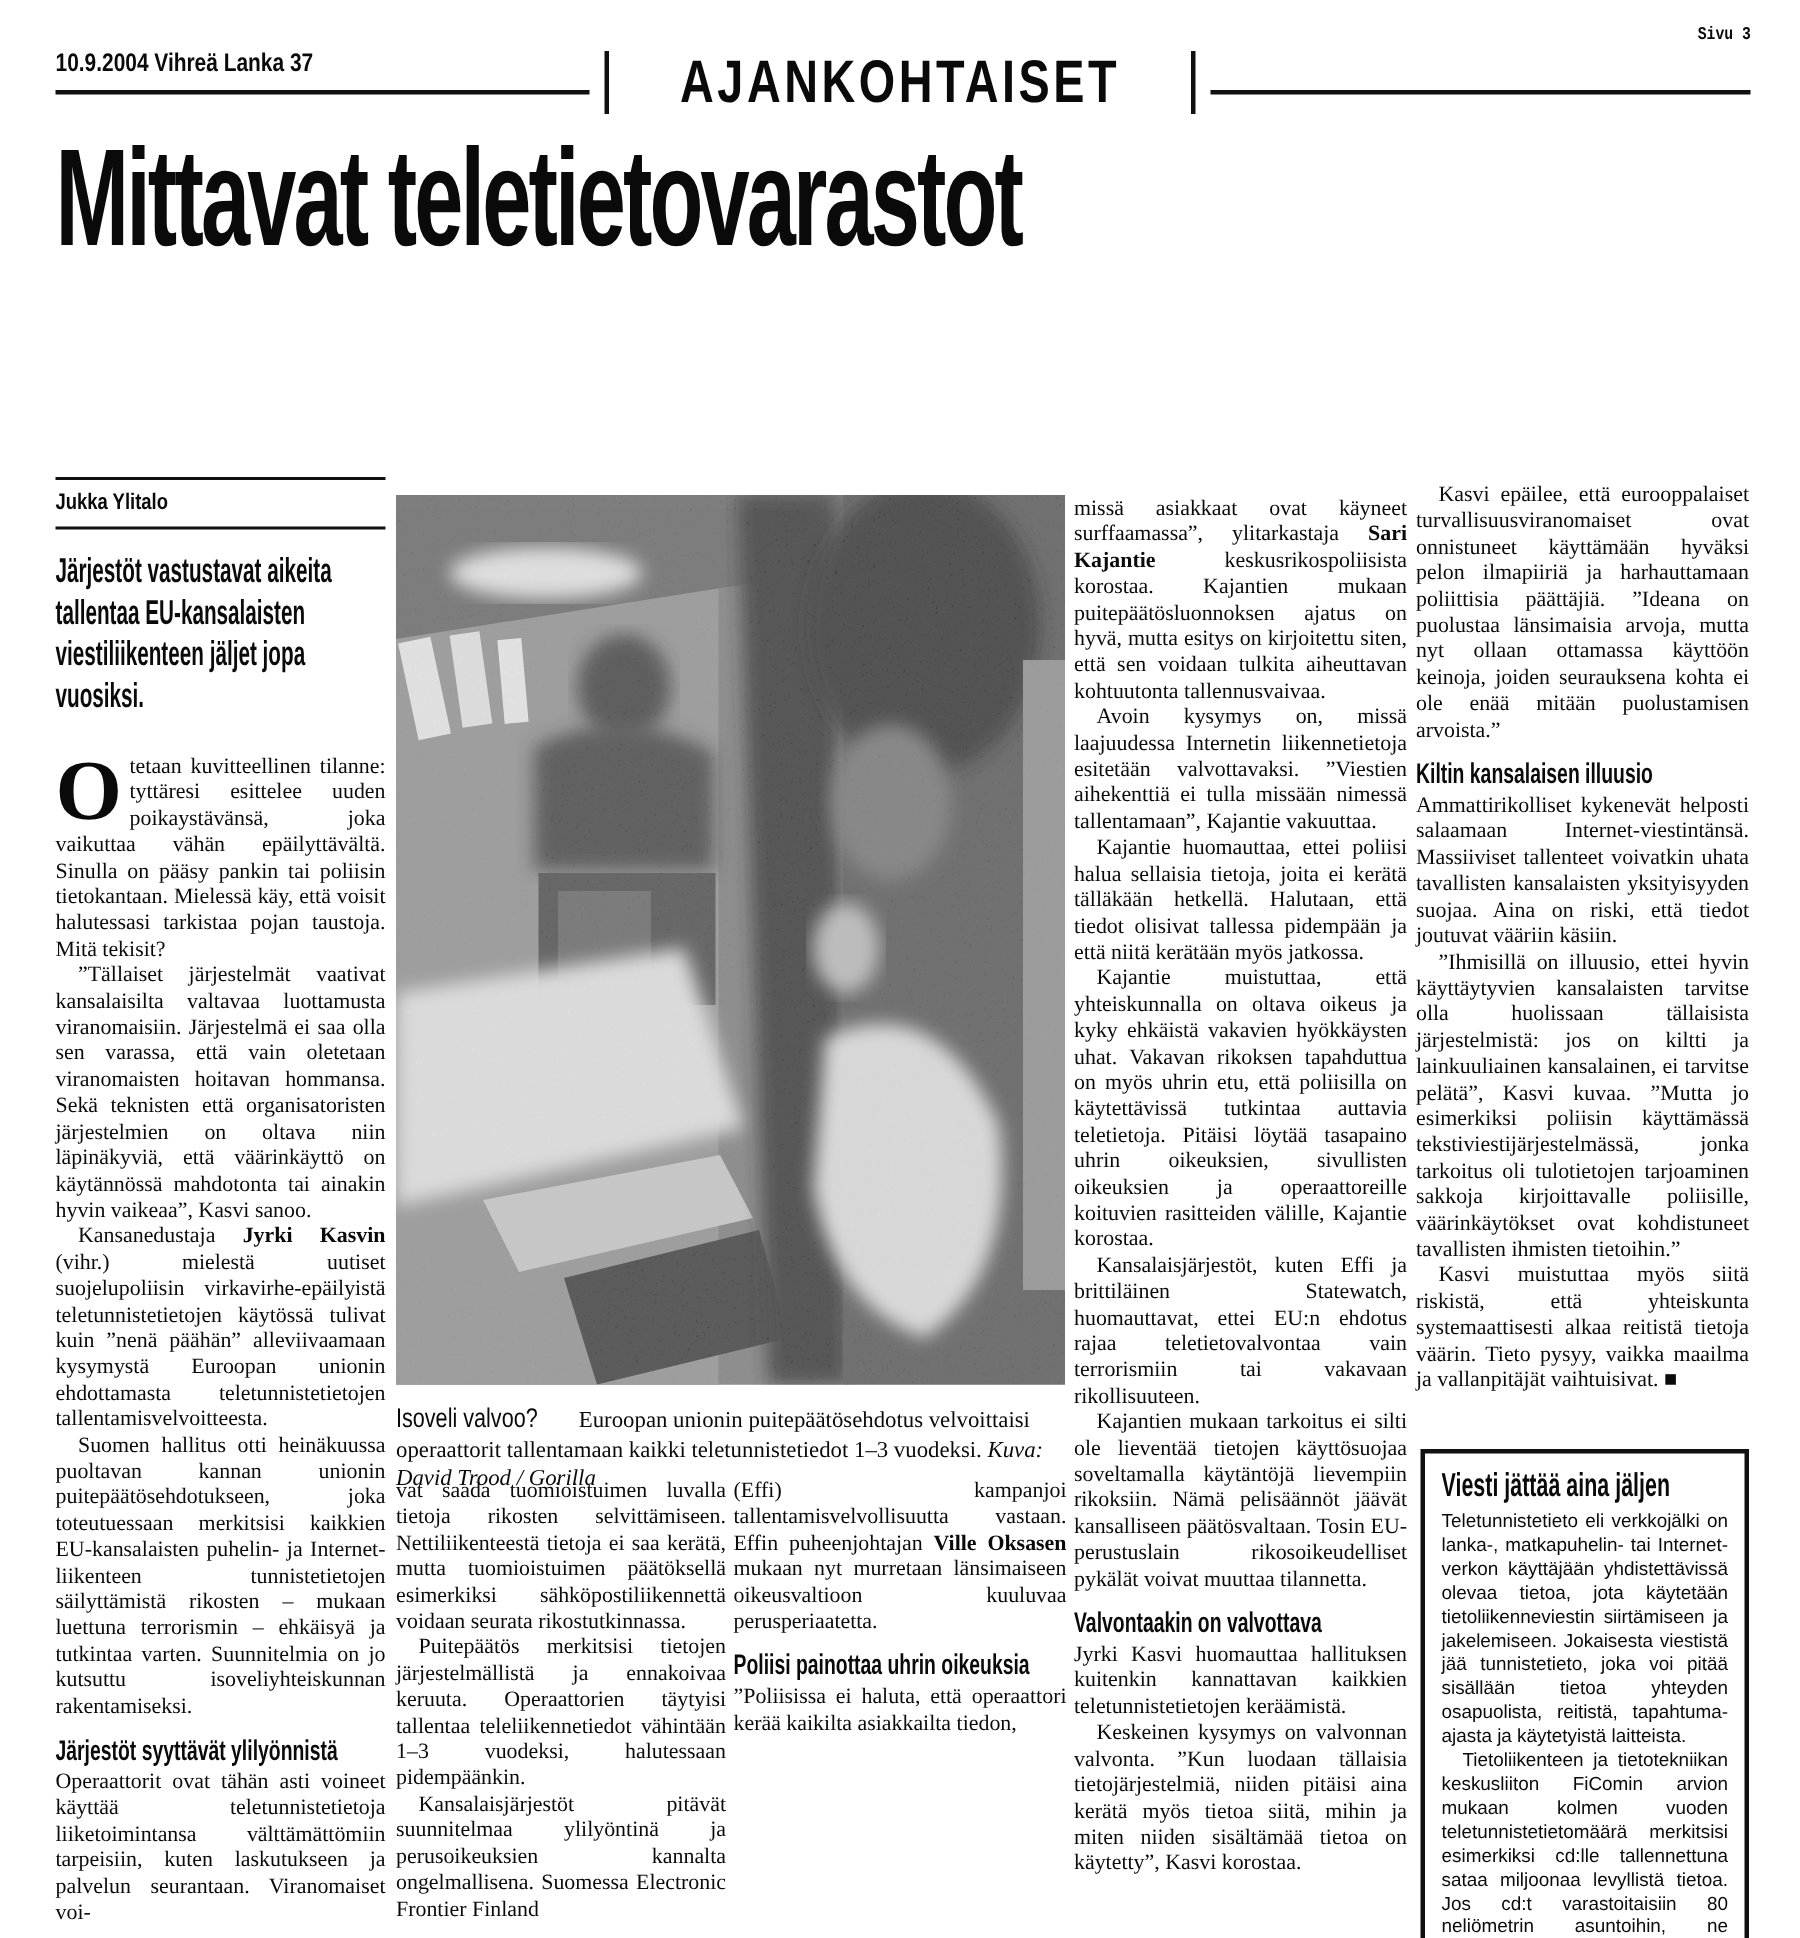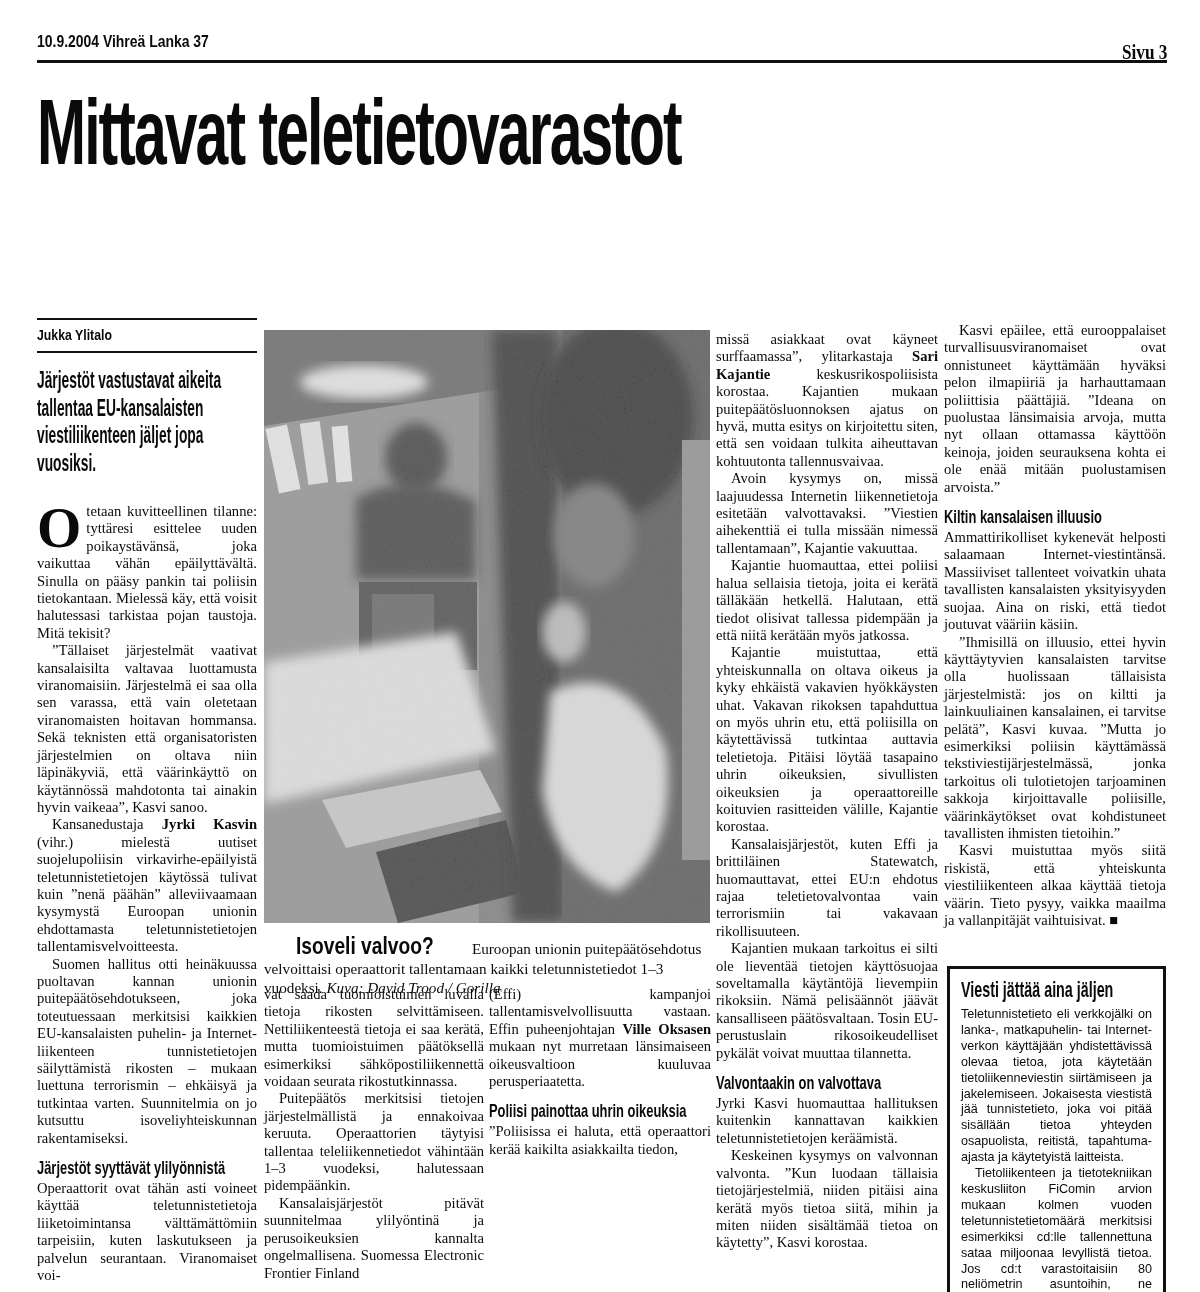--- a/index.html
+++ b/index.html
@@ -3,22 +3,22 @@
 <meta charset="utf-8">
 <style>
   html,body{margin:0;padding:0;background:#e8e8e8;}
   #page{position:relative;width:1200px;height:1292px;background:#fff;color:#0a0a0a;
         font-family:"Liberation Serif",serif;overflow:hidden;margin:0 auto;}
   
   .mast-rule{position:absolute;left:37px;right:33px;top:60px;height:3px;background:#111;}
   .edition{position:absolute;left:37px;top:32px;font-family:"Liberation Sans",sans-serif;
            font-weight:bold;font-size:17px;}
   .edition .cx{display:inline-block;transform:scaleX(.82);transform-origin:0 50%;white-space:nowrap;}
-  .pagenum{position:absolute;right:33px;top:40px;font-family:Liberation Serif, serif;
-           font-weight:bold;font-size:21px;}
+  .pagenum{position:absolute;right:33px;top:16px;font-family:Liberation Mono, monospace;
+           font-weight:bold;font-size:12px;}
   .pagenum .cx{display:inline-block;transform:scaleX(.82);transform-origin:100% 50%;white-space:nowrap;}
   .section-box{position:absolute;left:0;right:0;top:34px;display:flex;justify-content:center;}
   .section-inner{display:flex;align-items:center;background:#fff;padding:0 10px;}
   .section-bar{width:3px;height:42px;background:#111;}
   .section-label{font-family:"Liberation Sans",sans-serif;font-weight:bold;font-size:40px;
                  line-height:42px;padding:0 6px;}
   .section-label .cx{display:inline-block;transform:scaleX(.78);transform-origin:50% 50%;
                      white-space:nowrap;letter-spacing:3px;}
   
   .headline{position:absolute;left:37px;top:92px;font-family:"Liberation Sans",sans-serif;
@@ -43,21 +43,21 @@
   .byline{font-family:"Liberation Sans",sans-serif;font-weight:bold;font-size:15px;line-height:20px;}
   .byline .cx{display:inline-block;transform:scaleX(.82);transform-origin:0 50%;white-space:nowrap;}
   .lead{font-family:"Liberation Sans",sans-serif;font-weight:bold;font-size:23px;
         line-height:27.5px;margin:0 0 26px;text-align:left;}
   .lead .cx{display:block;width:370px;transform:scaleX(.6);transform-origin:0 0;}
   
   .photo{position:absolute;left:264px;top:330px;width:446px;height:593px;background:#6f6f6f;}
   .photo svg{display:block;}
   .caption{position:absolute;left:264px;top:936px;width:447px;font-size:15.2px;line-height:19.5px;
            text-align:left;}
-  .cap-lead{font-family:"Liberation Sans",sans-serif;font-weight:bold;font-size:24px;margin-left:32px;}
+  .cap-lead{font-family:"Liberation Sans",sans-serif;font-weight:normal;font-size:18px;}
   .cap-lead .cx{display:inline-block;transform:scaleX(.8);transform-origin:0 50%;white-space:nowrap;}
   .cap-credit{font-style:italic;}
   
   .infobox{position:absolute;left:947px;top:966px;width:219px;border:3px solid #111;
            padding:8px 11px 10px;box-sizing:border-box;background:#fff;
            font-family:"Liberation Sans",sans-serif;font-size:12.6px;line-height:15.9px;
            text-align:justify;}
   .infobox h3{margin:0 0 4px;font-size:22px;line-height:26px;font-weight:bold;}
   .infobox h3 .cx{display:inline-block;transform:scaleX(.65);transform-origin:0 50%;white-space:nowrap;}
   .infobox p{margin:0;}
@@ -69,20 +69,29 @@
 
 <div id="page">
 
   <div class="edition">
     <span class="cx">10.9.2004 Vihreä Lanka 37</span>
   </div>
   <div class="pagenum">
     <span class="cx">Sivu 3</span>
   </div>
   <div class="mast-rule"></div>
+  <div class="section-box">
+    <div class="section-inner">
+      <div class="section-bar"></div>
+      <div class="section-label">
+        <span class="cx">AJANKOHTAISET</span>
+      </div>
+      <div class="section-bar"></div>
+    </div>
+  </div>
 
   <div class="headline">
     <div><span>Mittavat teletietovarastot</span></div>
   </div>
 
   <div class="col" id="col1">
     <div class="byline-block">
       <div class="byline">
         <span class="cx">Jukka Ylitalo</span>
       </div>
@@ -161,21 +170,21 @@
       <p class="ind">Kajantien mukaan tarkoitus ei silti ole lieventää tietojen käyttösuojaa soveltamalla käytäntöjä lievempiin rikoksiin. Nämä pelisäännöt jäävät kansalliseen päätösvaltaan. Tosin EU-perustuslain rikosoikeudelliset pykälät voivat muuttaa tilannetta.</p>
       <h3 class="sub"><span class="cx">Valvontaakin on valvottava</span></h3>
       <p>Jyrki Kasvi huomauttaa hallituksen kuitenkin kannattavan kaikkien teletunnistetietojen keräämistä.</p>
       <p class="ind">Keskeinen kysymys on valvonnan valvonta. ”Kun luodaan tällaisia tietojärjestelmiä, niiden pitäisi aina kerätä myös tietoa siitä, mihin ja miten niiden sisältämää tietoa on käytetty”, Kasvi korostaa.</p>
     </div>
   <div class="col" id="col5">
       <p class="ind">Kasvi epäilee, että eurooppalaiset turvallisuusviranomaiset ovat onnistuneet käyttämään hyväksi pelon ilmapiiriä ja harhauttamaan poliittisia päättäjiä. ”Ideana on puolustaa länsimaisia arvoja, mutta nyt ollaan ottamassa käyttöön keinoja, joiden seurauksena kohta ei ole enää mitään puolustamisen arvoista.”</p>
       <h3 class="sub"><span class="cx">Kiltin kansalaisen illuusio</span></h3>
       <p>Ammattirikolliset kykenevät helposti salaamaan Internet-viestintänsä. Massiiviset tallenteet voivatkin uhata tavallisten kansalaisten yksityisyyden suojaa. Aina on riski, että tiedot joutuvat vääriin käsiin.</p>
       <p class="ind">”Ihmisillä on illuusio, ettei hyvin käyttäytyvien kansalaisten tarvitse olla huolissaan tällaisista järjestelmistä: jos on kiltti ja lainkuuliainen kansalainen, ei tarvitse pelätä”, Kasvi kuvaa. ”Mutta jo esimerkiksi poliisin käyttämässä tekstiviestijärjestelmässä, jonka tarkoitus oli tulotietojen tarjoaminen sakkoja kirjoittavalle poliisille, väärinkäytökset ovat kohdistuneet tavallisten ihmisten tietoihin.”</p>
-      <p class="ind">Kasvi muistuttaa myös siitä riskistä, että yhteiskunta viestiliikenteen alkaa käyttää tietoja väärin. Tieto pysyy, vaikka maailma ja vallanpitäjät vaihtuisivat. ■</p>
+      <p class="ind">Kasvi muistuttaa myös siitä riskistä, että yhteiskunta systemaattisesti alkaa reitistä tietoja väärin. Tieto pysyy, vaikka maailma ja vallanpitäjät vaihtuisivat. ■</p>
     </div>
 
   <div class="infobox">
     <h3><span class="cx">Viesti jättää aina jäljen</span></h3>
     <p>Teletunnistetieto eli verkkojälki on lanka-, matkapuhelin- tai Internet-verkon käyttäjään yhdistettävissä olevaa tietoa, jota käytetään tietoliikenneviestin siirtämiseen ja jakelemiseen. Jokaisesta viestistä jää tunnistetieto, joka voi pitää sisällään tietoa yhteyden osapuolista, reitistä, tapahtuma-ajasta ja käytetyistä laitteista.</p>
     <p class="ind">Tietoliikenteen ja tietotekniikan keskusliiton FiComin arvion mukaan kolmen vuoden teletunnistetietomäärä merkitsisi esimerkiksi cd:lle tallennettuna sataa miljoonaa levyllistä tietoa. Jos cd:t varastoitaisiin 80 neliömetrin asuntoihin, ne täyttäisivät sata asuntoa katosta lattiaan, FiCom summaa nettisivullaan.</p>
   </div>
 
 </div>
 

